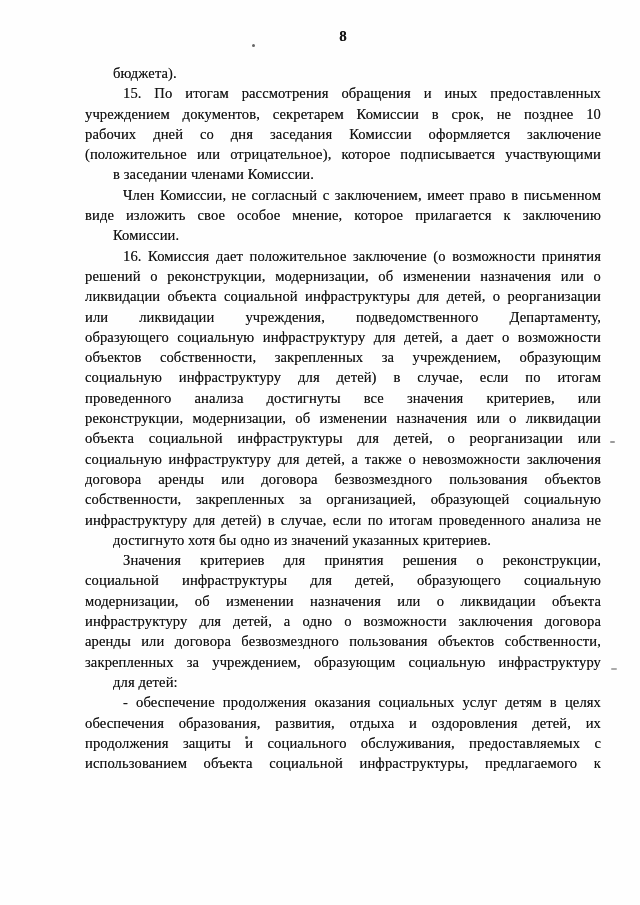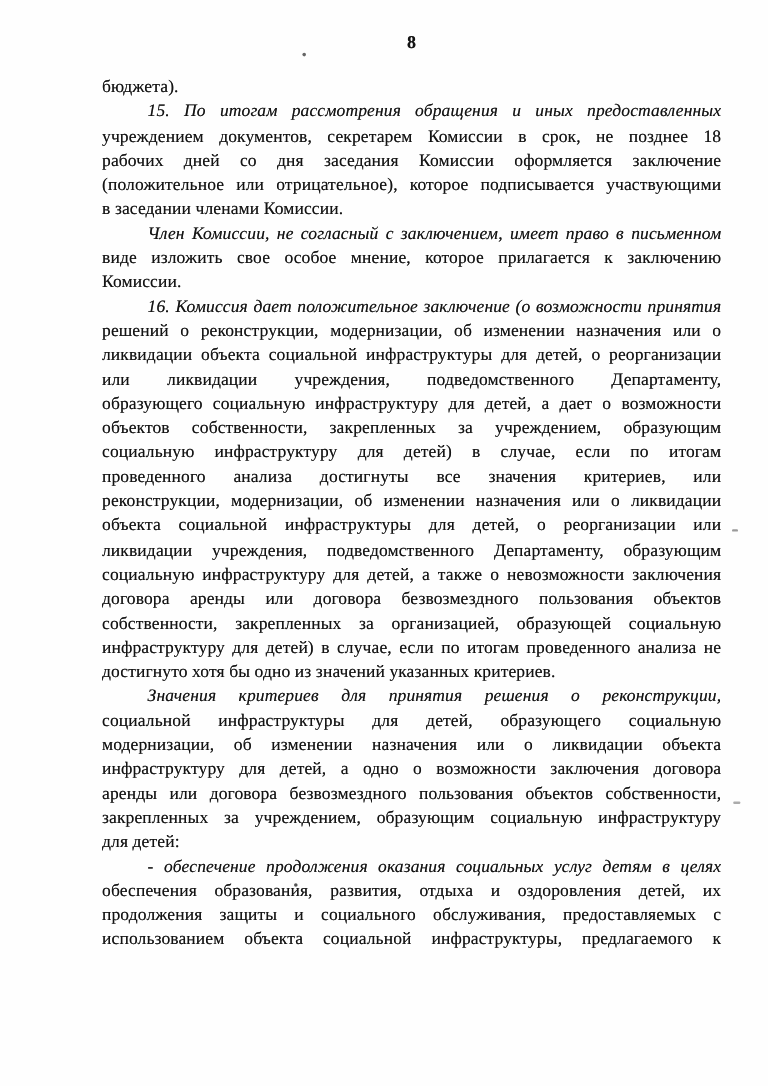--- a/index.html
+++ b/index.html
@@ -43,24 +43,24 @@
     font-size: 14.6px;
     white-space: nowrap;
     overflow: visible;
     text-align: justify;
     text-align-last: justify;
     letter-spacing: 0.1px;
     text-shadow: 0 0 0.3px rgba(0,0,0,0.6);
   }
   .line.indent {
     padding-left: 38px;
-    font-style: italic;
   }
   .line.end {
     text-align-last: left;
+    margin-left: 28px;
   }
   .speck {
     position: absolute;
     background: #777;
     border-radius: 50%;
   }
   .speck.s1 { left: 252px; top: 44px;  width: 3px; height: 3px; background:#666; }
   .speck.s2 { left: 245px; top: 736px; width: 3px; height: 3px; background:#555; }
   .speck.s3 { left: 610px; top: 441px; width: 5px; height: 2px; background:#9a9a9a; border-radius: 1px; }
   .speck.s4 { left: 611px; top: 668px; width: 6px; height: 2px; background:#ababab; border-radius: 1px; }
@@ -70,42 +70,41 @@
 
 <div class="page">
   <div class="page-number">8</div>
 
   <div class="body-text" id="document-body">
       <div class="para">
         <div class="line end">бюджета).</div>
       </div>
       <div class="para">
         <div class="line indent">15. По итогам рассмотрения обращения и иных предоставленных</div>
-        <div class="line">учреждением документов, секретарем Комиссии в срок, не позднее 18</div>
+        <div class="line">учреждением документов, секретарем Комиссии в срок, не позднее 10</div>
         <div class="line">рабочих дней со дня заседания Комиссии оформляется заключение</div>
         <div class="line">(положительное или отрицательное), которое подписывается участвующими</div>
         <div class="line end">в заседании членами Комиссии.</div>
       </div>
       <div class="para">
         <div class="line indent">Член Комиссии, не согласный с заключением, имеет право в письменном</div>
         <div class="line">виде изложить свое особое мнение, которое прилагается к заключению</div>
         <div class="line end">Комиссии.</div>
       </div>
       <div class="para">
         <div class="line indent">16. Комиссия дает положительное заключение (о возможности принятия</div>
         <div class="line">решений о реконструкции, модернизации, об изменении назначения или о</div>
         <div class="line">ликвидации объекта социальной инфраструктуры для детей, о реорганизации</div>
         <div class="line">или ликвидации учреждения, подведомственного Департаменту,</div>
         <div class="line">образующего социальную инфраструктуру для детей, а дает о возможности</div>
         <div class="line">объектов собственности, закрепленных за учреждением, образующим</div>
         <div class="line">социальную инфраструктуру для детей) в случае, если по итогам</div>
         <div class="line">проведенного анализа достигнуты все значения критериев, или</div>
         <div class="line">реконструкции, модернизации, об изменении назначения или о ликвидации</div>
         <div class="line">объекта социальной инфраструктуры для детей, о реорганизации или</div>
-        <div class="line">ликвидации учреждения, подведомственного Департаменту, образующим</div>
         <div class="line">социальную инфраструктуру для детей, а также о невозможности заключения</div>
         <div class="line">договора аренды или договора безвозмездного пользования объектов</div>
         <div class="line">собственности, закрепленных за организацией, образующей социальную</div>
         <div class="line">инфраструктуру для детей) в случае, если по итогам проведенного анализа не</div>
         <div class="line end">достигнуто хотя бы одно из значений указанных критериев.</div>
       </div>
       <div class="para">
         <div class="line indent">Значения критериев для принятия решения о реконструкции,</div>
         <div class="line">социальной инфраструктуры для детей, образующего социальную</div>
         <div class="line">модернизации, об изменении назначения или о ликвидации объекта</div>

